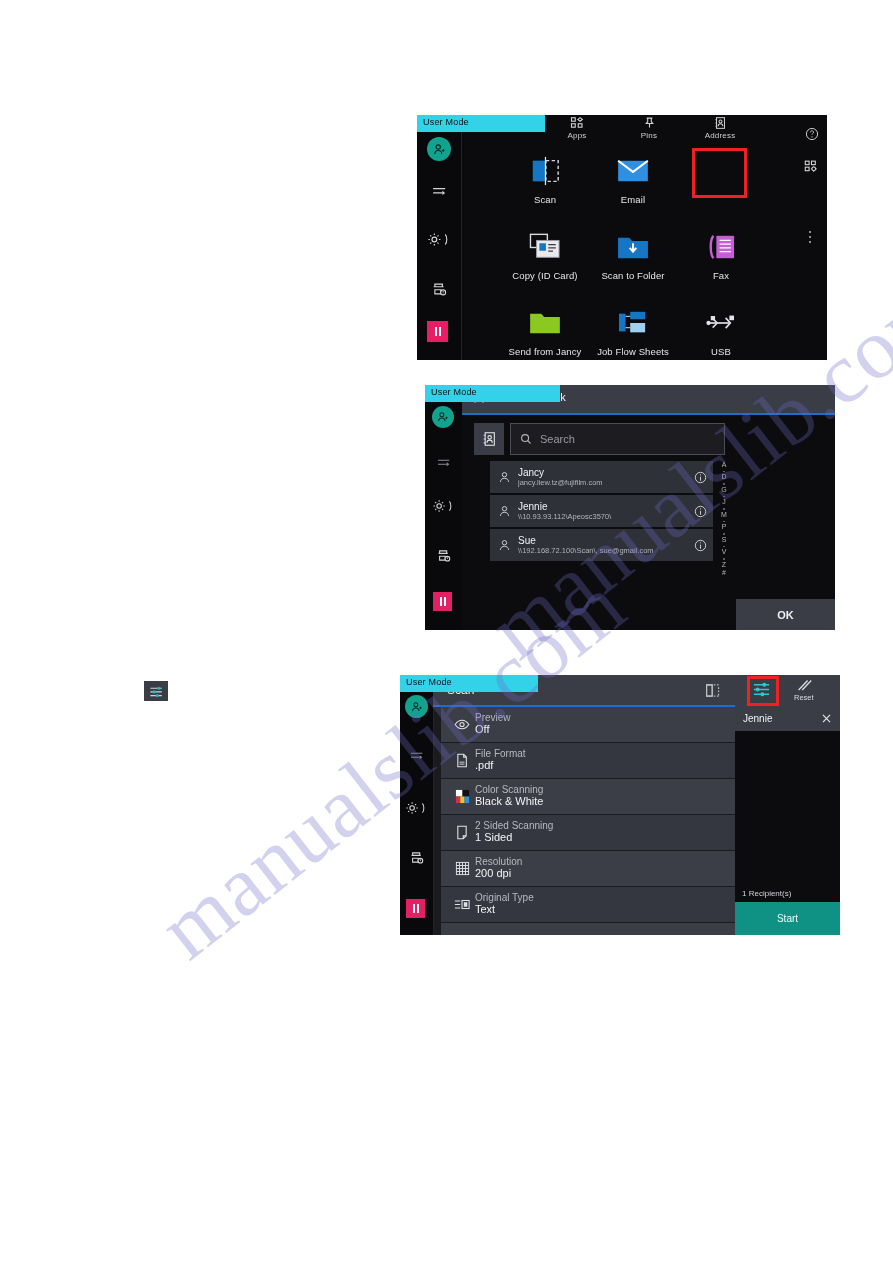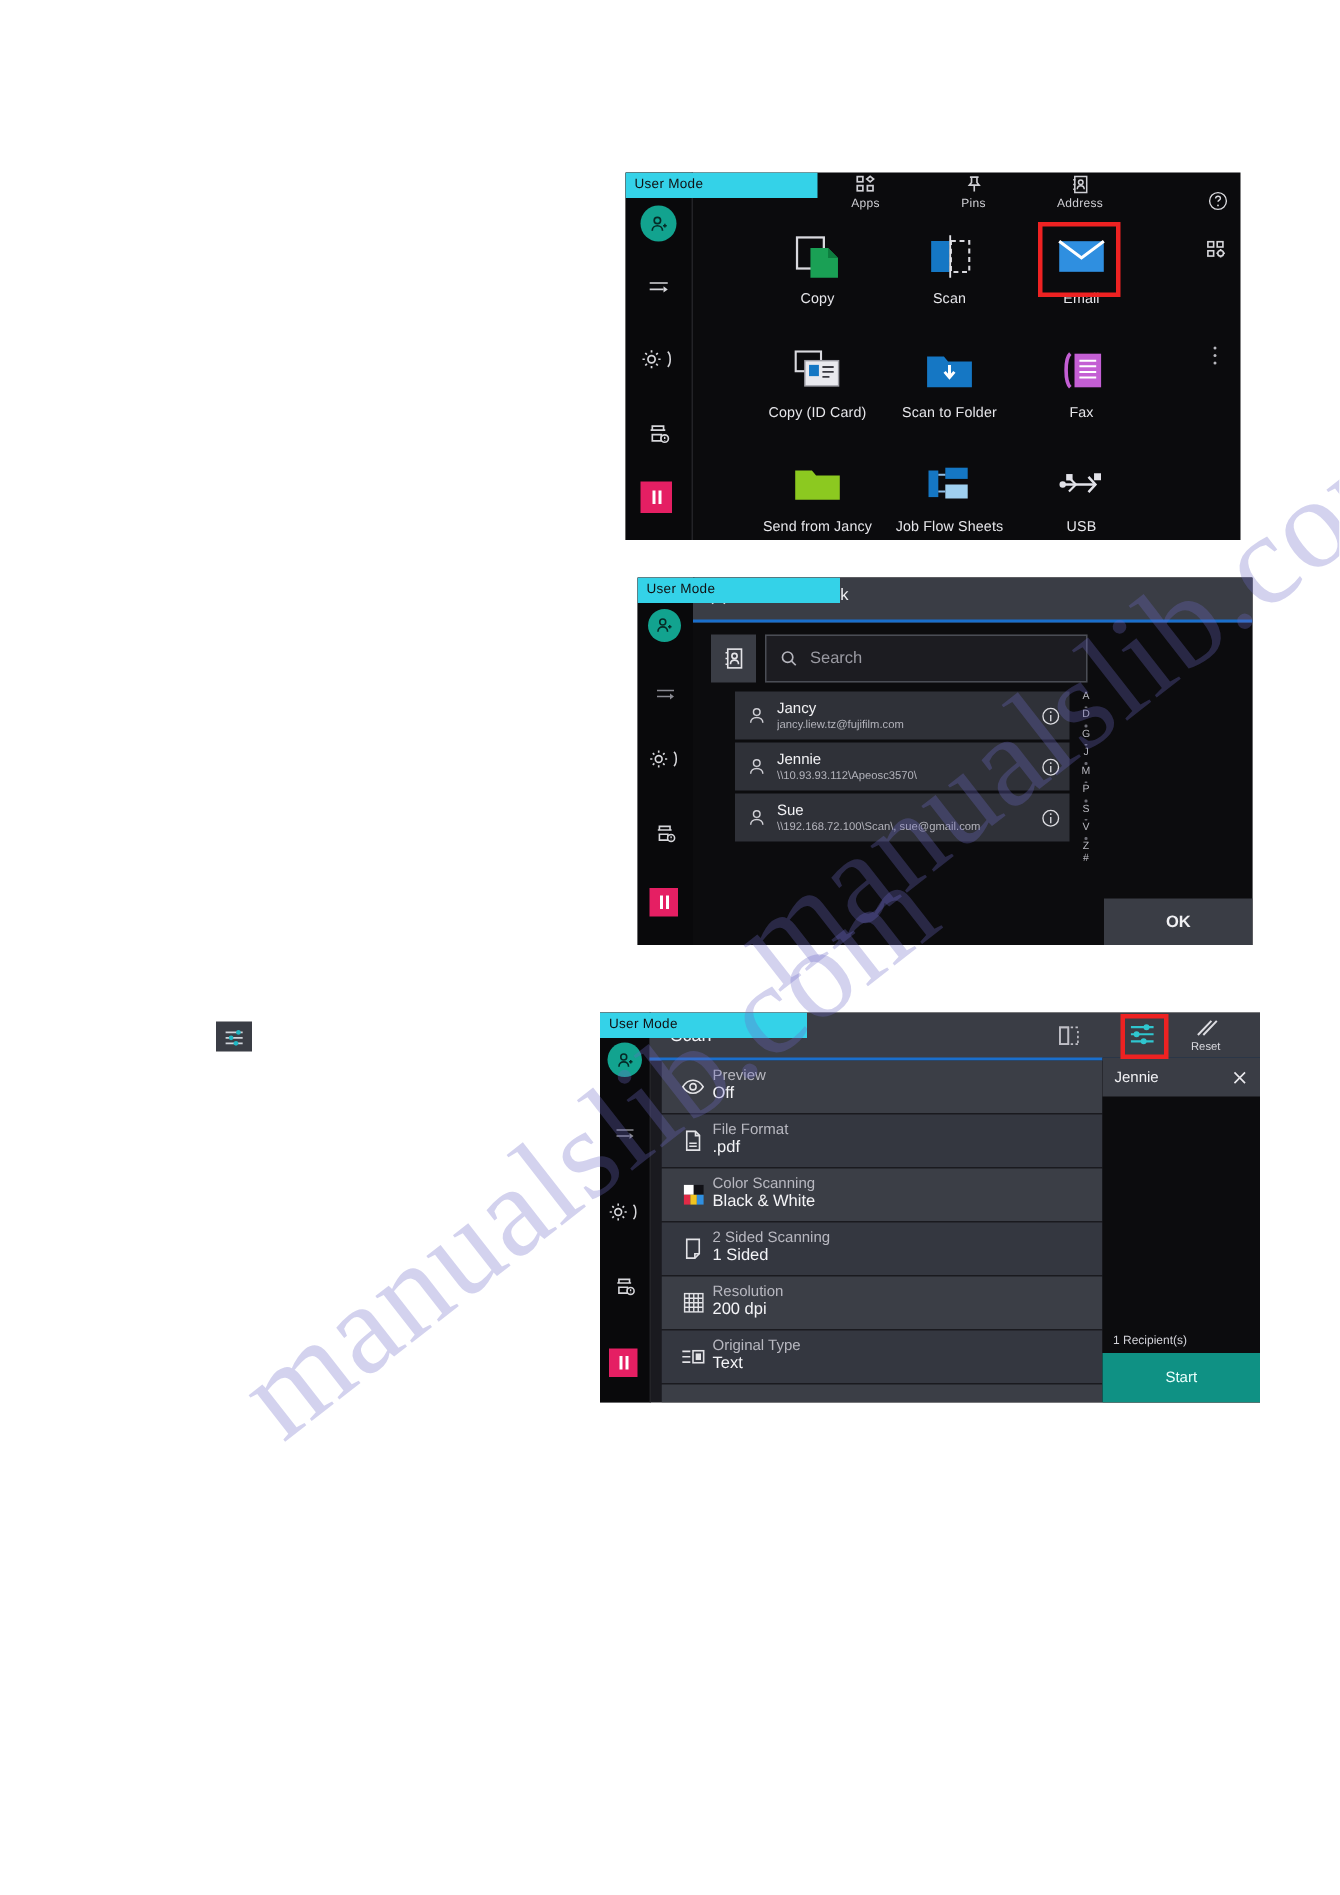--- a/index.html
+++ b/index.html
@@ -267,30 +267,20 @@
       <i></i>
         <i></i>
         <i></i>
     </div>
 
     <div class="appgrid">
       <div class="approw">
         <div class="appcell">
           <div class="ico">
             <svg width="34" height="32" viewBox="0 0 36 34" fill="none">
-              <rect x="3.5" y="3.5" width="19" height="22" stroke="#d9d9de" stroke-width="1.6" fill="none"></rect>
-              <path d="M13 11h12.5l7 7v14H13z" fill="#1aa055"></path>
-              <path d="M25.5 11v7h7" fill="#0d7c3e"></path>
-            </svg>
-          </div>
-          <div class="lb">Copy</div>
-        </div>
-        <div class="appcell">
-          <div class="ico">
-            <svg width="34" height="32" viewBox="0 0 36 34" fill="none">
               <path d="M5 6h13v22H5z" fill="#1577c4"></path>
               <rect x="19" y="6" width="13" height="22" stroke="#d9d9de" stroke-width="1.5" fill="none" stroke-dasharray="3.5 2.6"></rect>
               <path d="M18.5 2v30" stroke="#e4e4e8" stroke-width="1.3"></path>
             </svg>
           </div>
           <div class="lb">Scan</div>
         </div>
         <div class="appcell">
           <div class="ico">
             <svg width="34" height="26" viewBox="0 0 36 28" fill="none">

